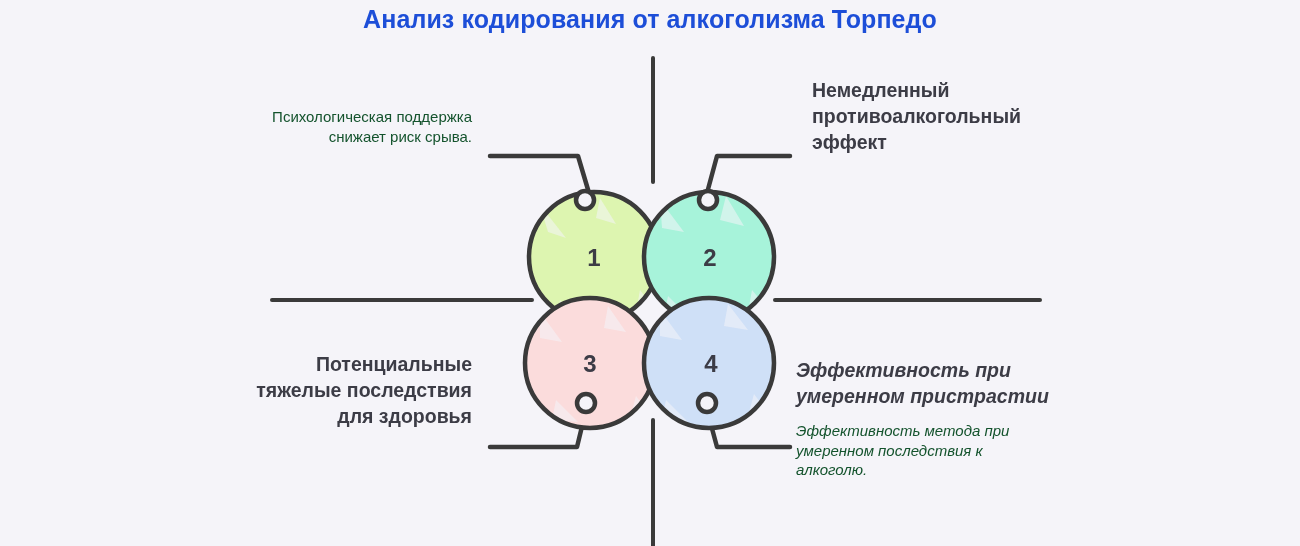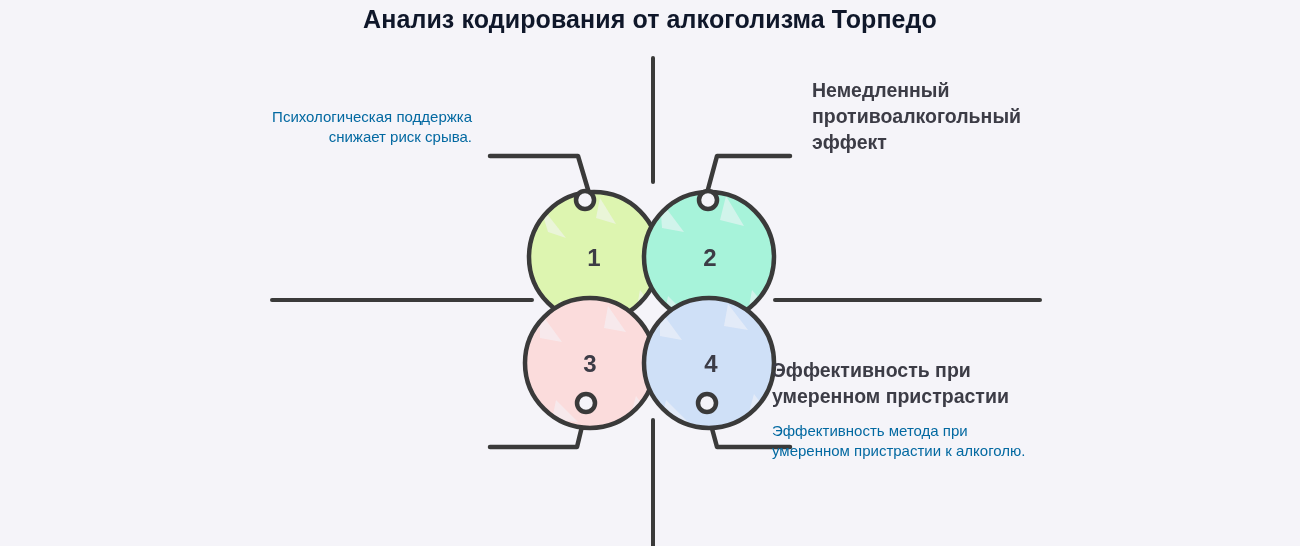--- a/index.html
+++ b/index.html
@@ -20,21 +20,21 @@
     height: 546px;
   }
   .title {
     position: absolute;
     top: 5px;
     left: 0;
     width: 1300px;
     text-align: center;
     font-size: 25px;
     font-weight: bold;
-    color: #0f172a;
+    color: #1d4ed8;
     letter-spacing: 0.1px;
   }
   svg.diagram {
     position: absolute;
     top: 0;
     left: 0;
     width: 1300px;
     height: 546px;
   }
   .num {
@@ -48,37 +48,37 @@
     position: absolute;
   }
   .block .head {
     font-size: 19.5px;
     font-weight: bold;
     color: #3c3c46;
     line-height: 1.33;
   }
   .block .body {
     font-size: 15px;
-    color: #0369a1;
+    color: #14532d;
     line-height: 1.32;
     margin-top: 11px;
   }
   .block.right .head,
   .block.right .body {
     text-align: left;
   }
   .block.leftalign .head,
   .block.leftalign .body {
     text-align: right;
   }
   
   #block-1 { left: 250px; top: 96px; width: 222px; }
   #block-2 { left: 812px; top: 78px; width: 256px; }
   #block-3 { left: 250px; top: 352px; width: 222px; }
-  #block-4 { left: 772px; top: 358px; width: 256px; }
+  #block-4 { left: 796px; top: 358px; width: 256px; font-style: italic; }
 </style>
 </head>
 <body>
 
 <div id="infographic">
 
   <div class="title">Анализ кодирования от алкоголизма Торпедо</div>
 
   <svg class="diagram" viewBox="0 0 1300 546">
     <defs>
@@ -161,20 +161,21 @@
 
   <div class="block leftalign" id="block-1">
     <div class="body">Психологическая поддержка снижает риск срыва.</div>
   </div>
 
   <div class="block right" id="block-2">
     <div class="head">Немедленный противоалкогольный эффект</div>
   </div>
 
   <div class="block leftalign" id="block-3">
+    <div class="head">Потенциальные тяжелые последствия для здоровья</div>
   </div>
 
   <div class="block right" id="block-4">
     <div class="head">Эффективность при умеренном пристрастии</div>
-    <div class="body">Эффективность метода при умеренном пристрастии к алкоголю.</div>
+    <div class="body">Эффективность метода при умеренном последствия к алкоголю.</div>
   </div>
 
 </div>
 
 </body></html>

